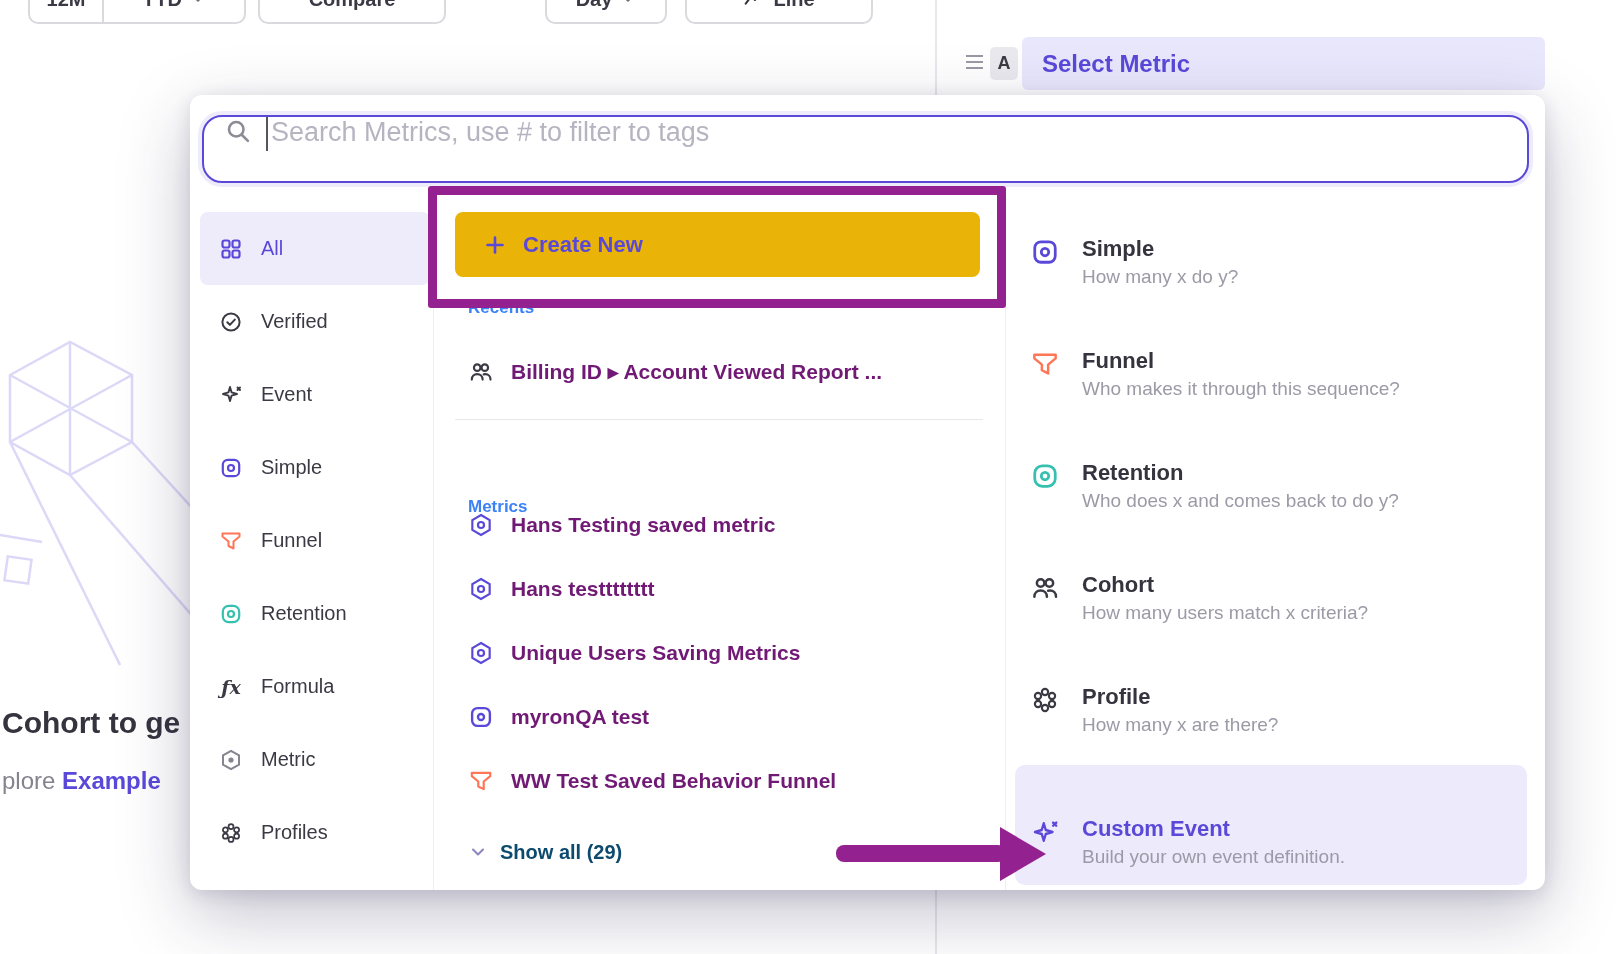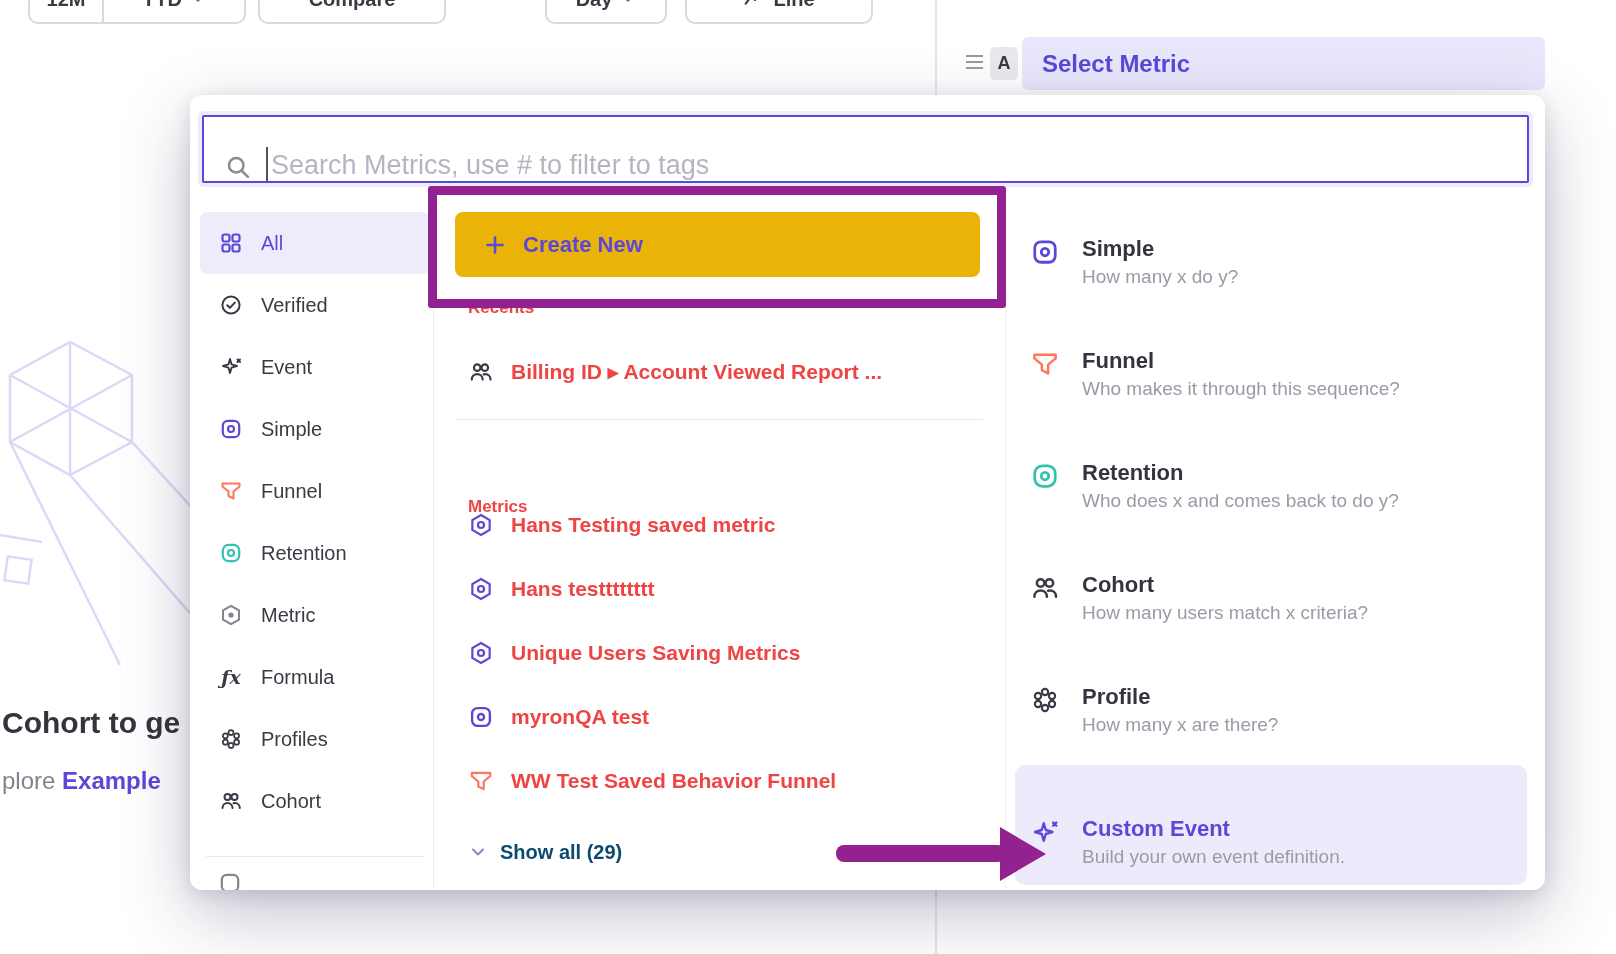--- a/index.html
+++ b/index.html
@@ -51,59 +51,59 @@
 
   
   .modal {
     left: 190px; top: 95px; width: 1355px; height: 795px;
     background: #fff; border-radius: 12px;
     box-shadow: 0 24px 70px rgba(40,35,80,.28), 0 4px 18px rgba(40,35,80,.14);
     z-index: 10; overflow: hidden;
   }
   .search-box {
     left: 12px; top: 20px; width: 1327px; height: 68px;
-    border: 2px solid #5a49d9; border-radius: 2px;
+    border: 2px solid #5a49d9; border-radius: 20px;
     box-shadow: 0 0 0 4px rgba(90,73,217,.10);
-    display: flex; align-items: flex-end; padding: 0 20px; background:#fff;
+    display: flex; align-items: flex-start; padding: 0 20px; background:#fff;
   }
   .search-box svg { flex: 0 0 auto; margin-right: 14px; }
   .search-caret { width: 2px; height: 34px; background: #55545f; margin-right: 3px; flex:0 0 auto; }
   .search-box input {
     flex: 1; border: none; outline: none; font-size: 27px; color: #3b3a44;
     font-family: "Liberation Sans", sans-serif; background: transparent;
   }
   .search-box input::placeholder { color: #b5b4c0; }
 
   .col-sep { width: 1px; top: 105px; height: 690px; background: #efeff3; }
 
   
   .sidebar { left: 10px; top: 117px; width: 230px; }
   .side-item {
-    height: 62px; display: flex; align-items: center;
+    height: 73px; display: flex; align-items: center;
     padding-left: 18px; gap: 17px; font-size: 20px; color: #3b3a44;
     border-radius: 8px; cursor: pointer;
   }
   .side-item.selected { background: #eeecfb; color: #5a49d9; }
   .side-item .ic { width: 26px; height: 26px; flex: 0 0 auto; display:flex; align-items:center; justify-content:center; }
   .side-divider { height: 1px; background: #e9e9ed; margin: 24px 6px 0 6px; }
   .side-partial { margin-top: 14px; padding-left: 18px; }
 
   .fx { font-style: italic; font-weight: 700; font-size: 19px; color: #3b3a44; font-family: "DejaVu Serif", serif; }
 
   
   .create-new {
     left: 265px; top: 117px; width: 525px; height: 65px;
     background: #eab308; border-radius: 8px;
     display: flex; align-items: center; padding-left: 28px; gap: 16px;
     font-size: 22px; font-weight: 700; color: #5a49d9; cursor: pointer;
   }
-  .col-header { font-size: 17px; font-weight: 700; color: #ef4444; }
+  .col-header { font-size: 17px; font-weight: 700; color: #3b82f6; }
   .m-row { display: flex; align-items: center; gap: 17px; height: 50px; cursor: pointer; }
   .m-row .ic { width: 26px; height: 26px; flex: 0 0 auto; }
-  .m-row .lbl { font-size: 21px; font-weight: 700; color: #ef4444; white-space: nowrap; }
+  .m-row .lbl { font-size: 21px; font-weight: 700; color: #701a75; white-space: nowrap; }
   .h-divider { height: 1px; background: #e8e8ec; }
 
   .show-all { left: 278px; top: 735px; height: 44px; display:flex; align-items:center; gap: 12px; cursor:pointer; }
   .show-all .lbl { font-size: 20px; font-weight: 700; color: #0c4a6e; }
 
   
   .type-item { left: 825px; width: 512px; display: flex; gap: 22px; padding-left: 15px; cursor: pointer; }
   .type-item .ic { width: 30px; height: 30px; flex: 0 0 auto; margin-top: 1px; }
   .type-item .t { font-size: 22px; font-weight: 700; color: #35343e; line-height: 26px; }
   .type-item .d { font-size: 19px; color: #9b9aa6; margin-top: 4px; white-space: nowrap; }
@@ -259,33 +259,33 @@
         <svg width="24" height="24" viewBox="0 0 24 24">
             <rect x="3.8" y="3.8" width="16.4" height="16.4" rx="6" fill="none" stroke="#35c0b0" stroke-width="2.2"></rect>
             <circle cx="12" cy="12" r="3" fill="none" stroke="#35c0b0" stroke-width="2.2"></circle>
           </svg>
       </span>
       <span>Retention</span>
     </div>
 
     <div class="side-item">
       <span class="ic">
-        <svg width="24" height="24" viewBox="0 0 24 24">
-            <path d="M12 2.8l8 4.6v9.2l-8 4.6-8-4.6V7.4z" fill="none" stroke="#85848f" stroke-width="2"></path>
-            <circle cx="12" cy="12" r="2.6" fill="#85848f"></circle>
-          </svg>
-      </span>
-      <span>Metric</span>
-    </div>
-
-    <div class="side-item">
-      <span class="ic">
           <span class="fx">ƒx</span>
         </span>
       <span>Formula</span>
+    </div>
+
+    <div class="side-item">
+      <span class="ic">
+        <svg width="24" height="24" viewBox="0 0 24 24">
+            <path d="M12 2.8l8 4.6v9.2l-8 4.6-8-4.6V7.4z" fill="none" stroke="#85848f" stroke-width="2"></path>
+            <circle cx="12" cy="12" r="2.6" fill="#85848f"></circle>
+          </svg>
+      </span>
+      <span>Metric</span>
     </div>
 
     <div class="side-item">
       <span class="ic">
         <svg width="24" height="24" viewBox="0 0 24 24">
             <g fill="none" stroke="#3b3a44" stroke-width="1.7">
               <circle cx="12" cy="5.6" r="2.5"></circle>
               <circle cx="17.6" cy="8.8" r="2.5"></circle>
               <circle cx="17.6" cy="15.2" r="2.5"></circle>
               <circle cx="12" cy="18.4" r="2.5"></circle>

